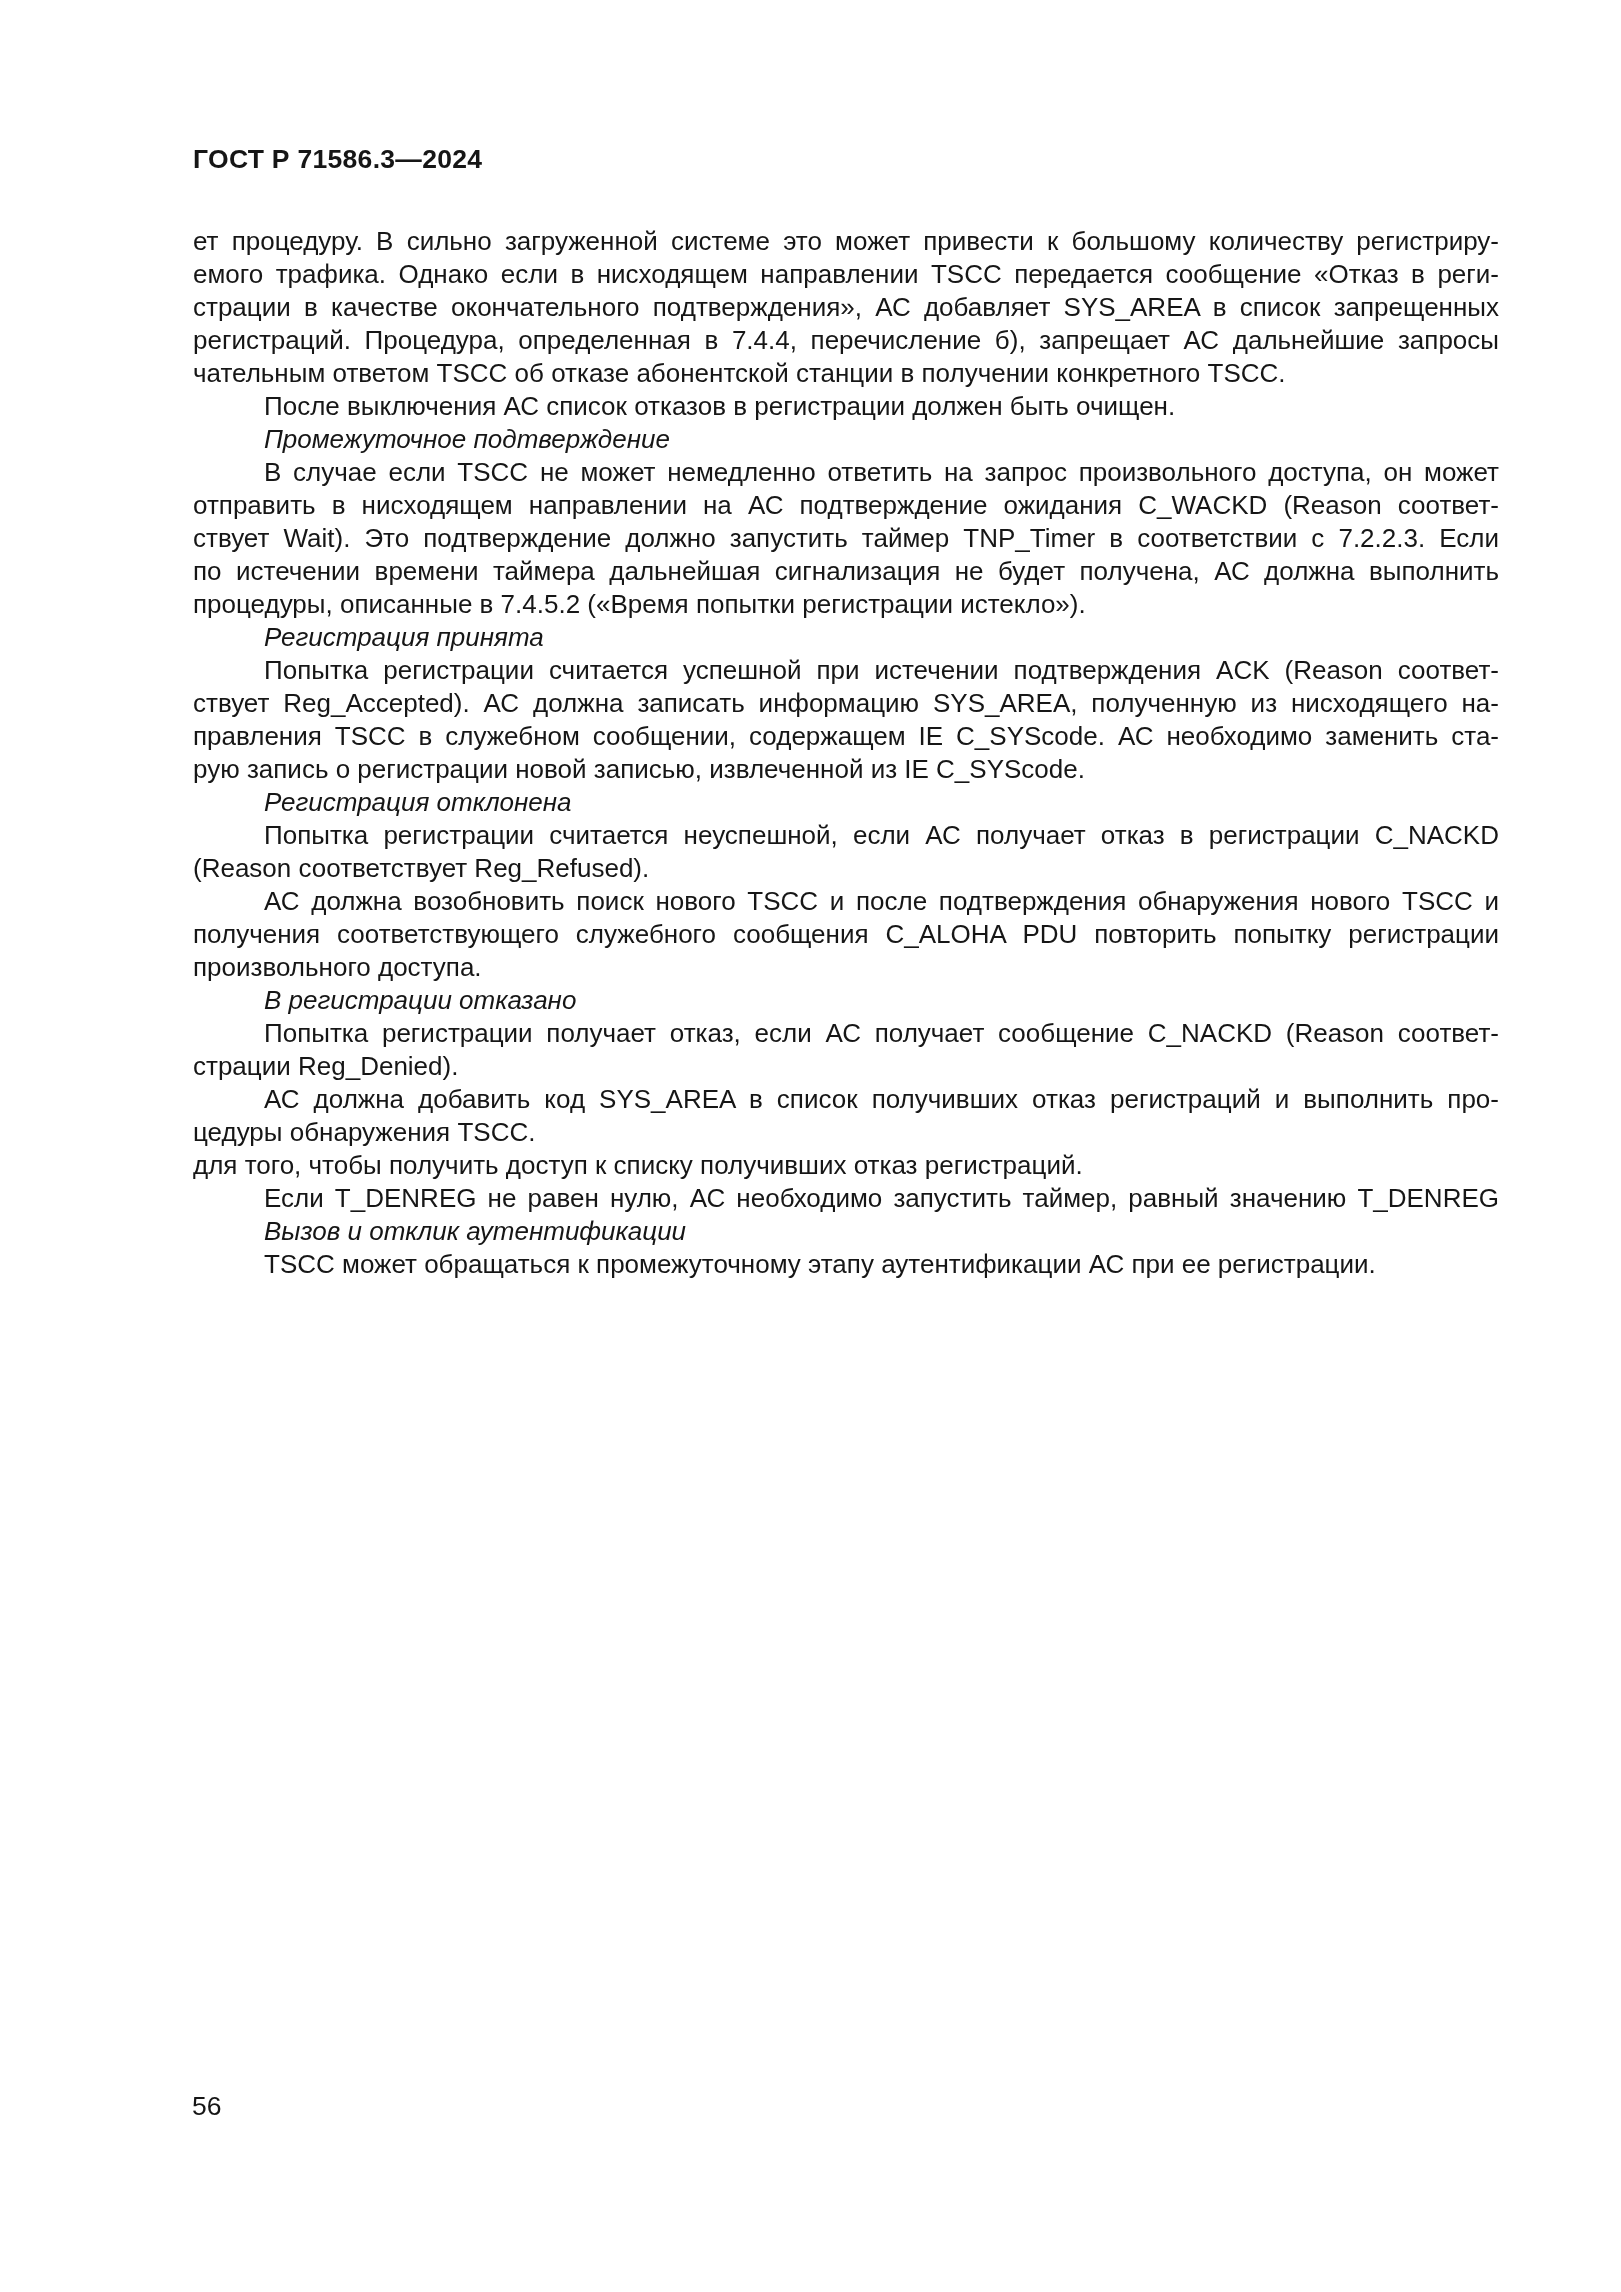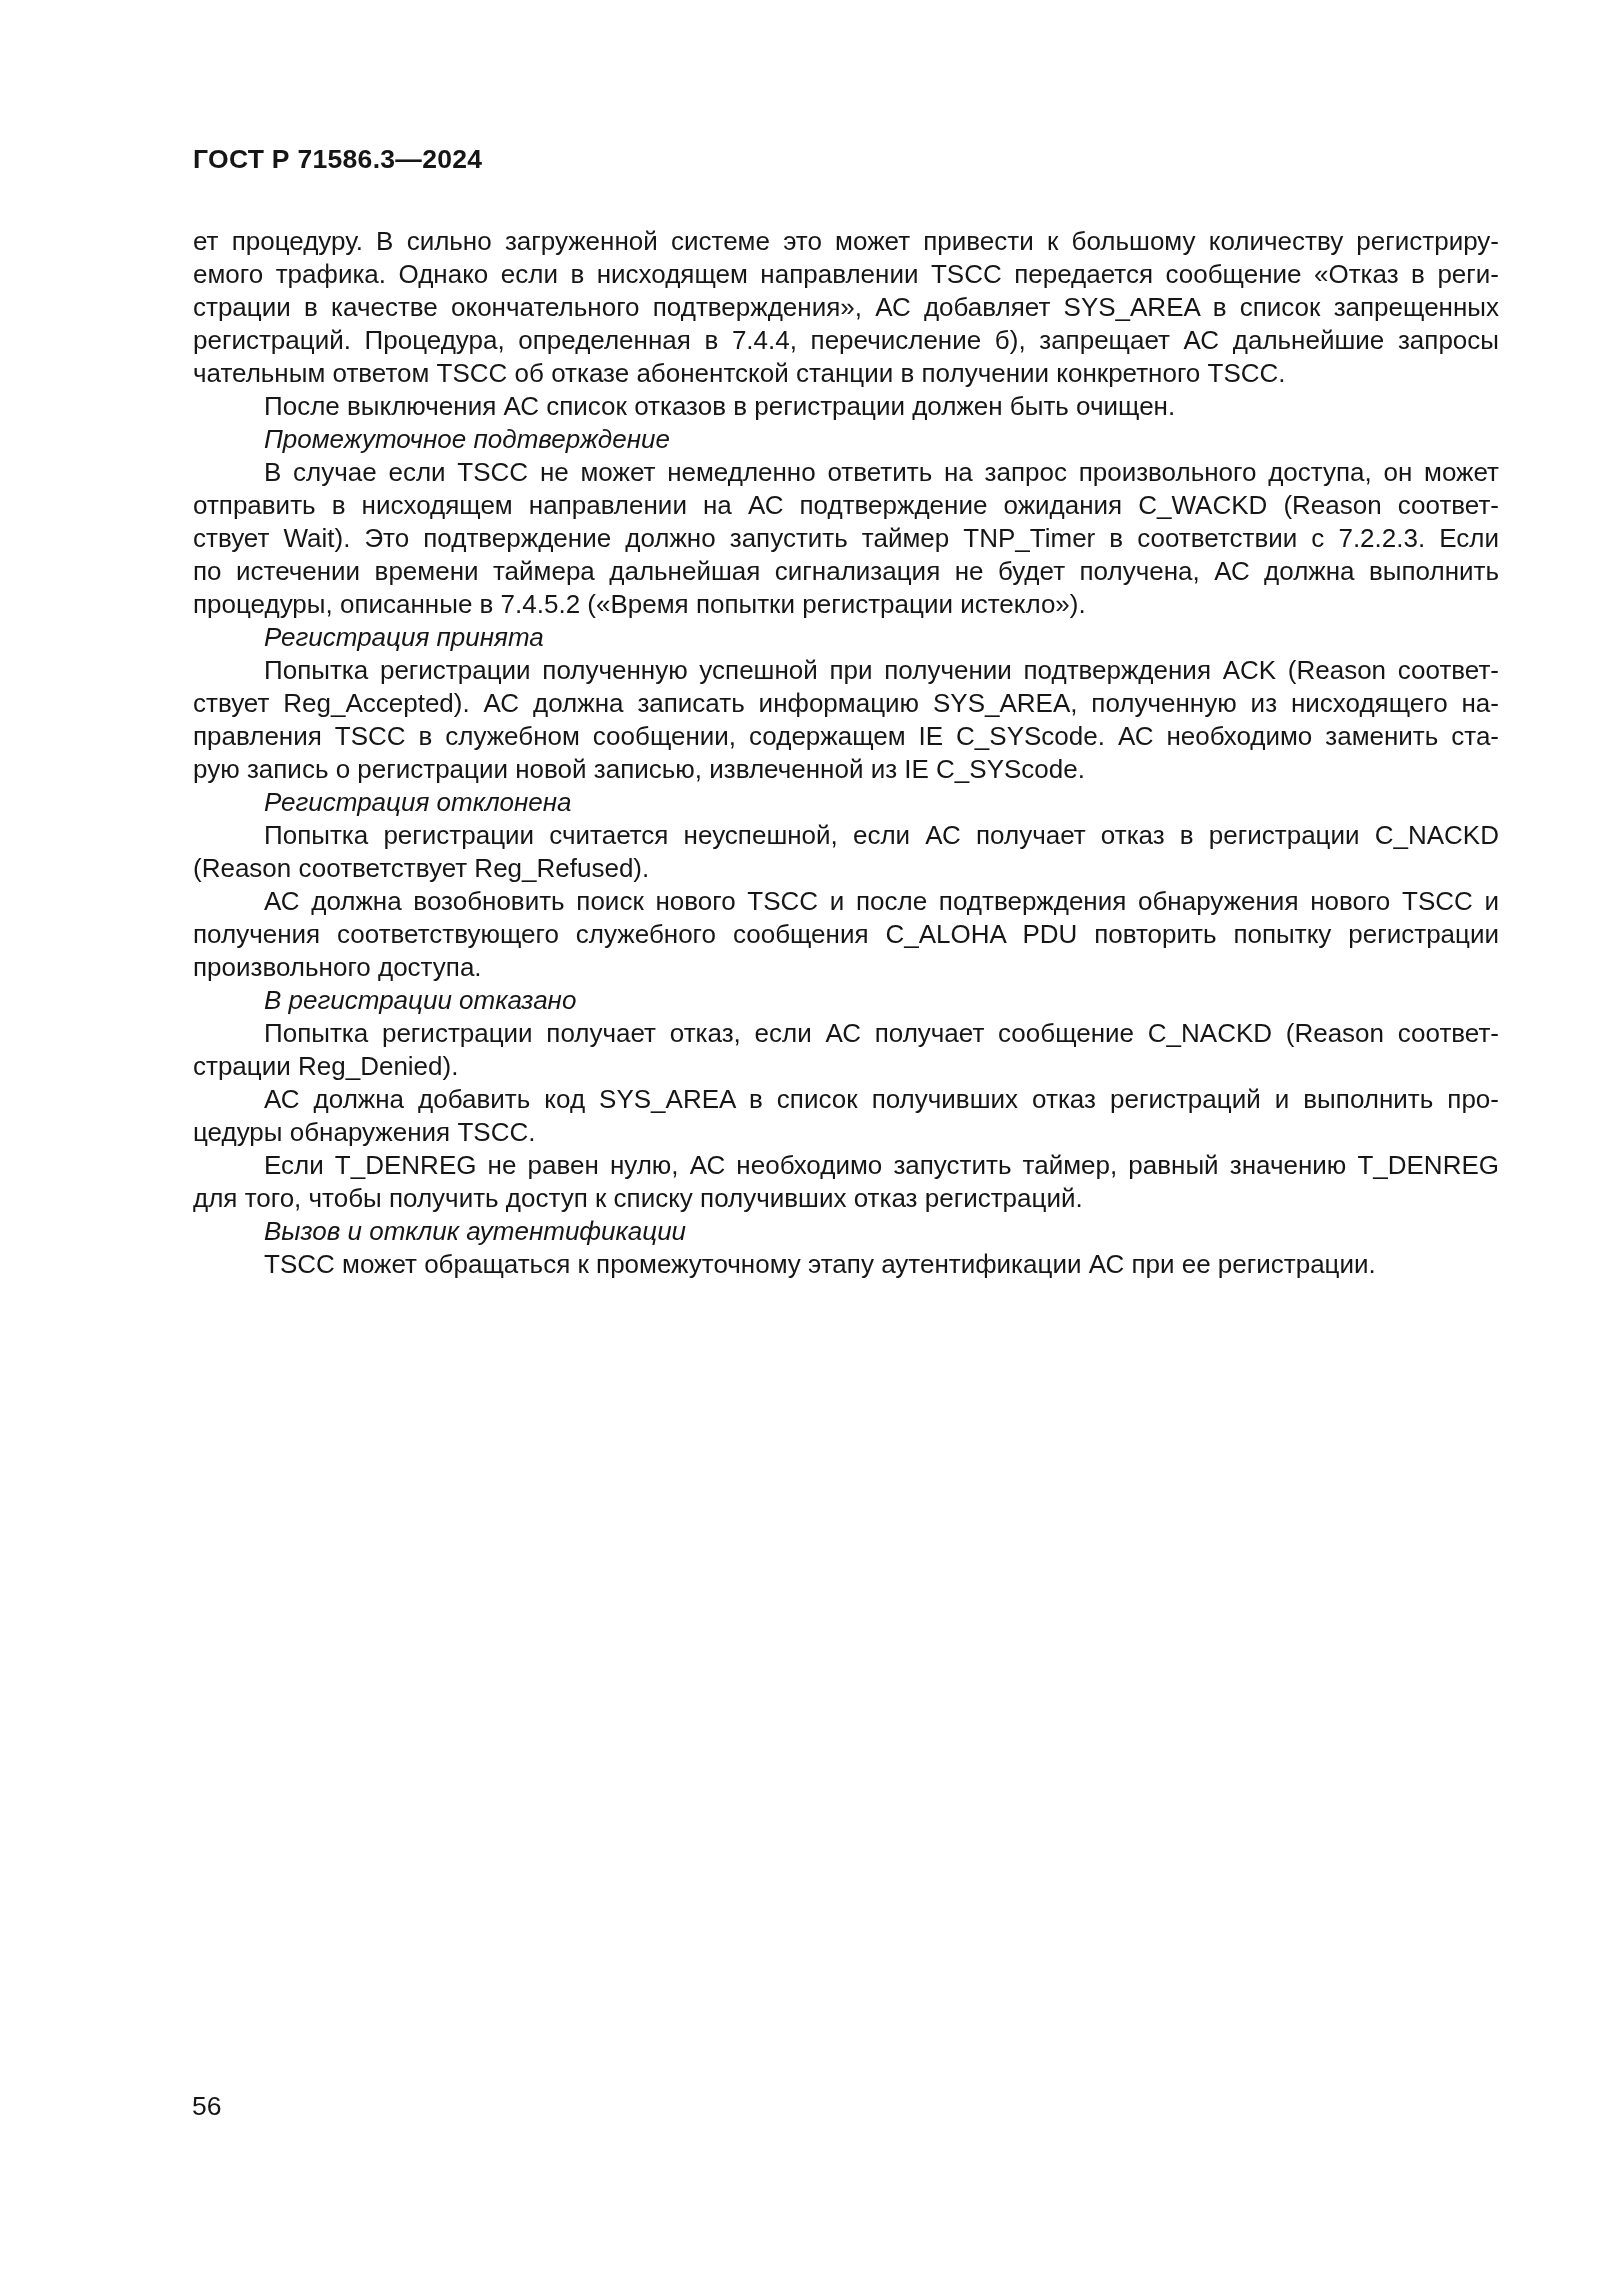--- a/index.html
+++ b/index.html
@@ -78,21 +78,21 @@
         <div class="line first-line">В случае если TSCC не может немедленно ответить на запрос произвольного доступа, он может</div>
         <div class="line">отправить в нисходящем направлении на АС подтверждение ожидания C_WACKD (Reason соответ-</div>
         <div class="line">ствует Wait). Это подтверждение должно запустить таймер TNP_Timer в соответствии с 7.2.2.3. Если</div>
         <div class="line">по истечении времени таймера дальнейшая сигнализация не будет получена, АС должна выполнить</div>
         <div class="line last-line">процедуры, описанные в 7.4.5.2 («Время попытки регистрации истекло»).</div>
       </div>
       <div class="para italic indent">
         <div class="line first-line last-line">Регистрация принята</div>
       </div>
       <div class="para indent">
-        <div class="line first-line">Попытка регистрации полученную успешной при получении подтверждения ACK (Reason соответ-</div>
+        <div class="line first-line">Попытка регистрации считается успешной при истечении подтверждения ACK (Reason соответ-</div>
         <div class="line">ствует Reg_Accepted). АС должна записать информацию SYS_AREA, полученную из нисходящего на-</div>
         <div class="line">правления TSCC в служебном сообщении, содержащем IE C_SYScode. АС необходимо заменить ста-</div>
         <div class="line last-line">рую запись о регистрации новой записью, извлеченной из IE C_SYScode.</div>
       </div>
       <div class="para italic indent">
         <div class="line first-line last-line">Регистрация отклонена</div>
       </div>
       <div class="para indent">
         <div class="line first-line">Попытка регистрации считается неуспешной, если АС получает отказ в регистрации C_NACKD</div>
         <div class="line last-line">(Reason соответствует Reg_Refused).</div>
@@ -107,22 +107,22 @@
       </div>
       <div class="para indent">
         <div class="line first-line">Попытка регистрации получает отказ, если АС получает сообщение C_NACKD (Reason соответ-</div>
         <div class="line last-line">страции Reg_Denied).</div>
       </div>
       <div class="para indent">
         <div class="line first-line">АС должна добавить код SYS_AREA в список получивших отказ регистраций и выполнить про-</div>
         <div class="line last-line">цедуры обнаружения TSCC.</div>
       </div>
       <div class="para indent">
+        <div class="line last-line">для того, чтобы получить доступ к списку получивших отказ регистраций.</div>
         <div class="line first-line">Если T_DENREG не равен нулю, АС необходимо запустить таймер, равный значению T_DENREG</div>
-        <div class="line last-line">для того, чтобы получить доступ к списку получивших отказ регистраций.</div>
       </div>
       <div class="para italic indent">
         <div class="line first-line last-line">Вызов и отклик аутентификации</div>
       </div>
       <div class="para indent">
         <div class="line first-line last-line">TSCC может обращаться к промежуточному этапу аутентификации АС при ее регистрации.</div>
       </div>
     </div>
 
   <div class="page-number">56</div>

